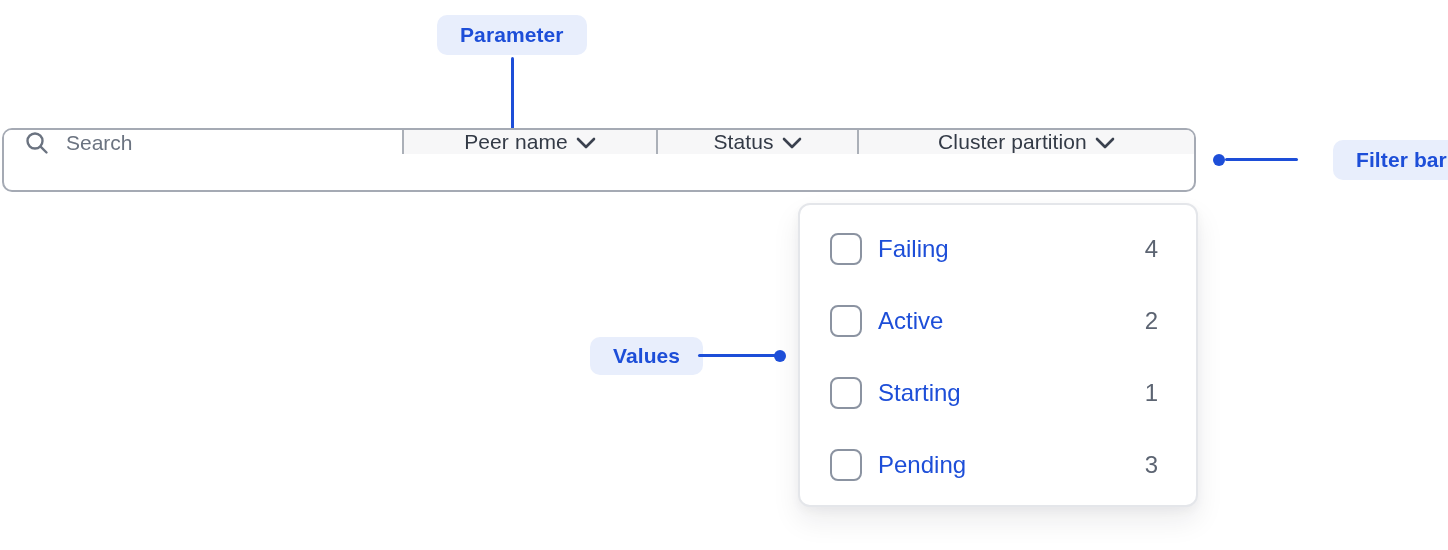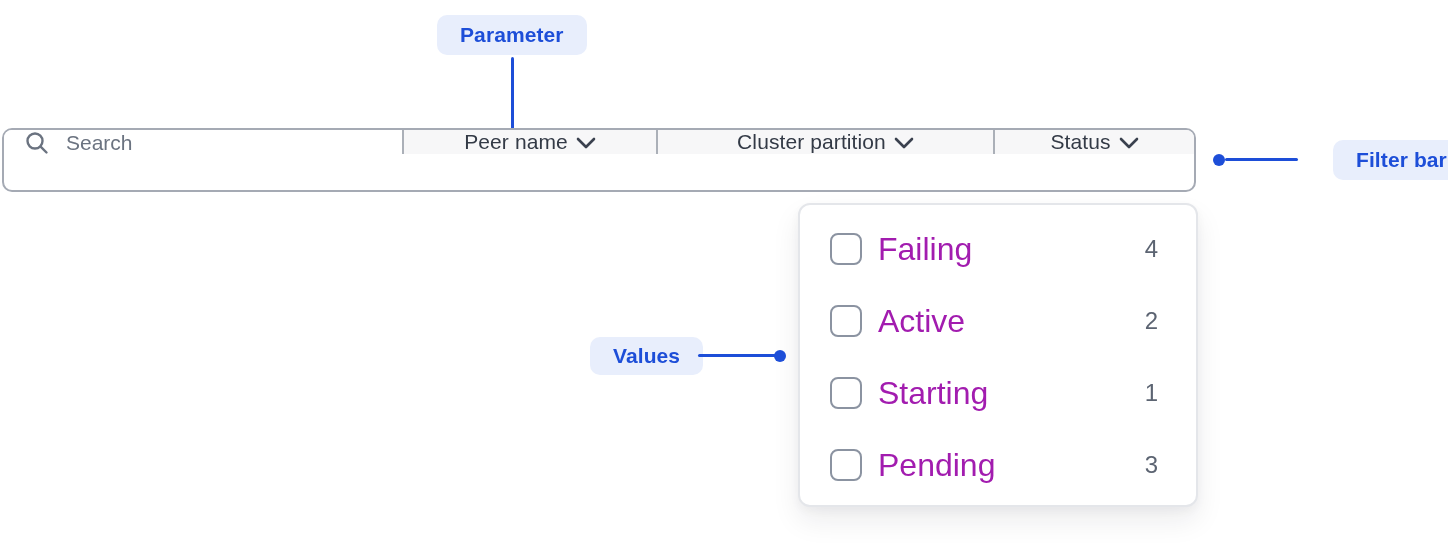--- a/index.html
+++ b/index.html
@@ -79,21 +79,21 @@
     padding-top: 8px;
   }
   .option {
     height: 72px; display: flex; align-items: center;
     padding: 0 38px 0 30px; cursor: pointer;
   }
   .checkbox {
     width: 32px; height: 32px; flex: 0 0 auto;
     background: #ffffff; border: 2px solid #8b93a1; border-radius: 8px;
   }
-  .opt-label { margin-left: 16px; font-size: 32px; color: #a21caf; }
+  .opt-label { margin-left: 16px; font-size: 24px; color: #1d4ed8; }
   .opt-count { margin-left: auto; font-size: 24px; color: #5c6472; }
 </style>
 </head>
 <body>
 
 <div class="stage">
 
   <div class="pill pill-parameter">Parameter</div>
   <div class="conn-line param-line"></div>
   <div class="conn-dot param-dot"></div>
@@ -111,31 +111,31 @@
 
     <button class="dd dd-peer">
       <span>Peer name</span>
       <span class="chev">
         <svg width="20" height="12" viewBox="0 0 20 12" fill="none">
           <polyline points="2,2 10,10 18,2" stroke="#3a414e" stroke-width="2.6" stroke-linecap="round" stroke-linejoin="round"></polyline>
         </svg>
       </span>
     </button>
 
-    <button class="dd dd-cluster">
-      <span>Cluster partition</span>
+    <button class="dd dd-status">
+      <span>Status</span>
       <span class="chev">
         <svg width="20" height="12" viewBox="0 0 20 12" fill="none">
           <polyline points="2,2 10,10 18,2" stroke="#3a414e" stroke-width="2.6" stroke-linecap="round" stroke-linejoin="round"></polyline>
         </svg>
       </span>
     </button>
 
-    <button class="dd dd-status">
-      <span>Status</span>
+    <button class="dd dd-cluster">
+      <span>Cluster partition</span>
       <span class="chev">
         <svg width="20" height="12" viewBox="0 0 20 12" fill="none">
           <polyline points="2,2 10,10 18,2" stroke="#3a414e" stroke-width="2.6" stroke-linecap="round" stroke-linejoin="round"></polyline>
         </svg>
       </span>
     </button>
   </div>
 
   <div class="conn-dot fb-dot"></div>
   <div class="conn-line fb-line"></div>

